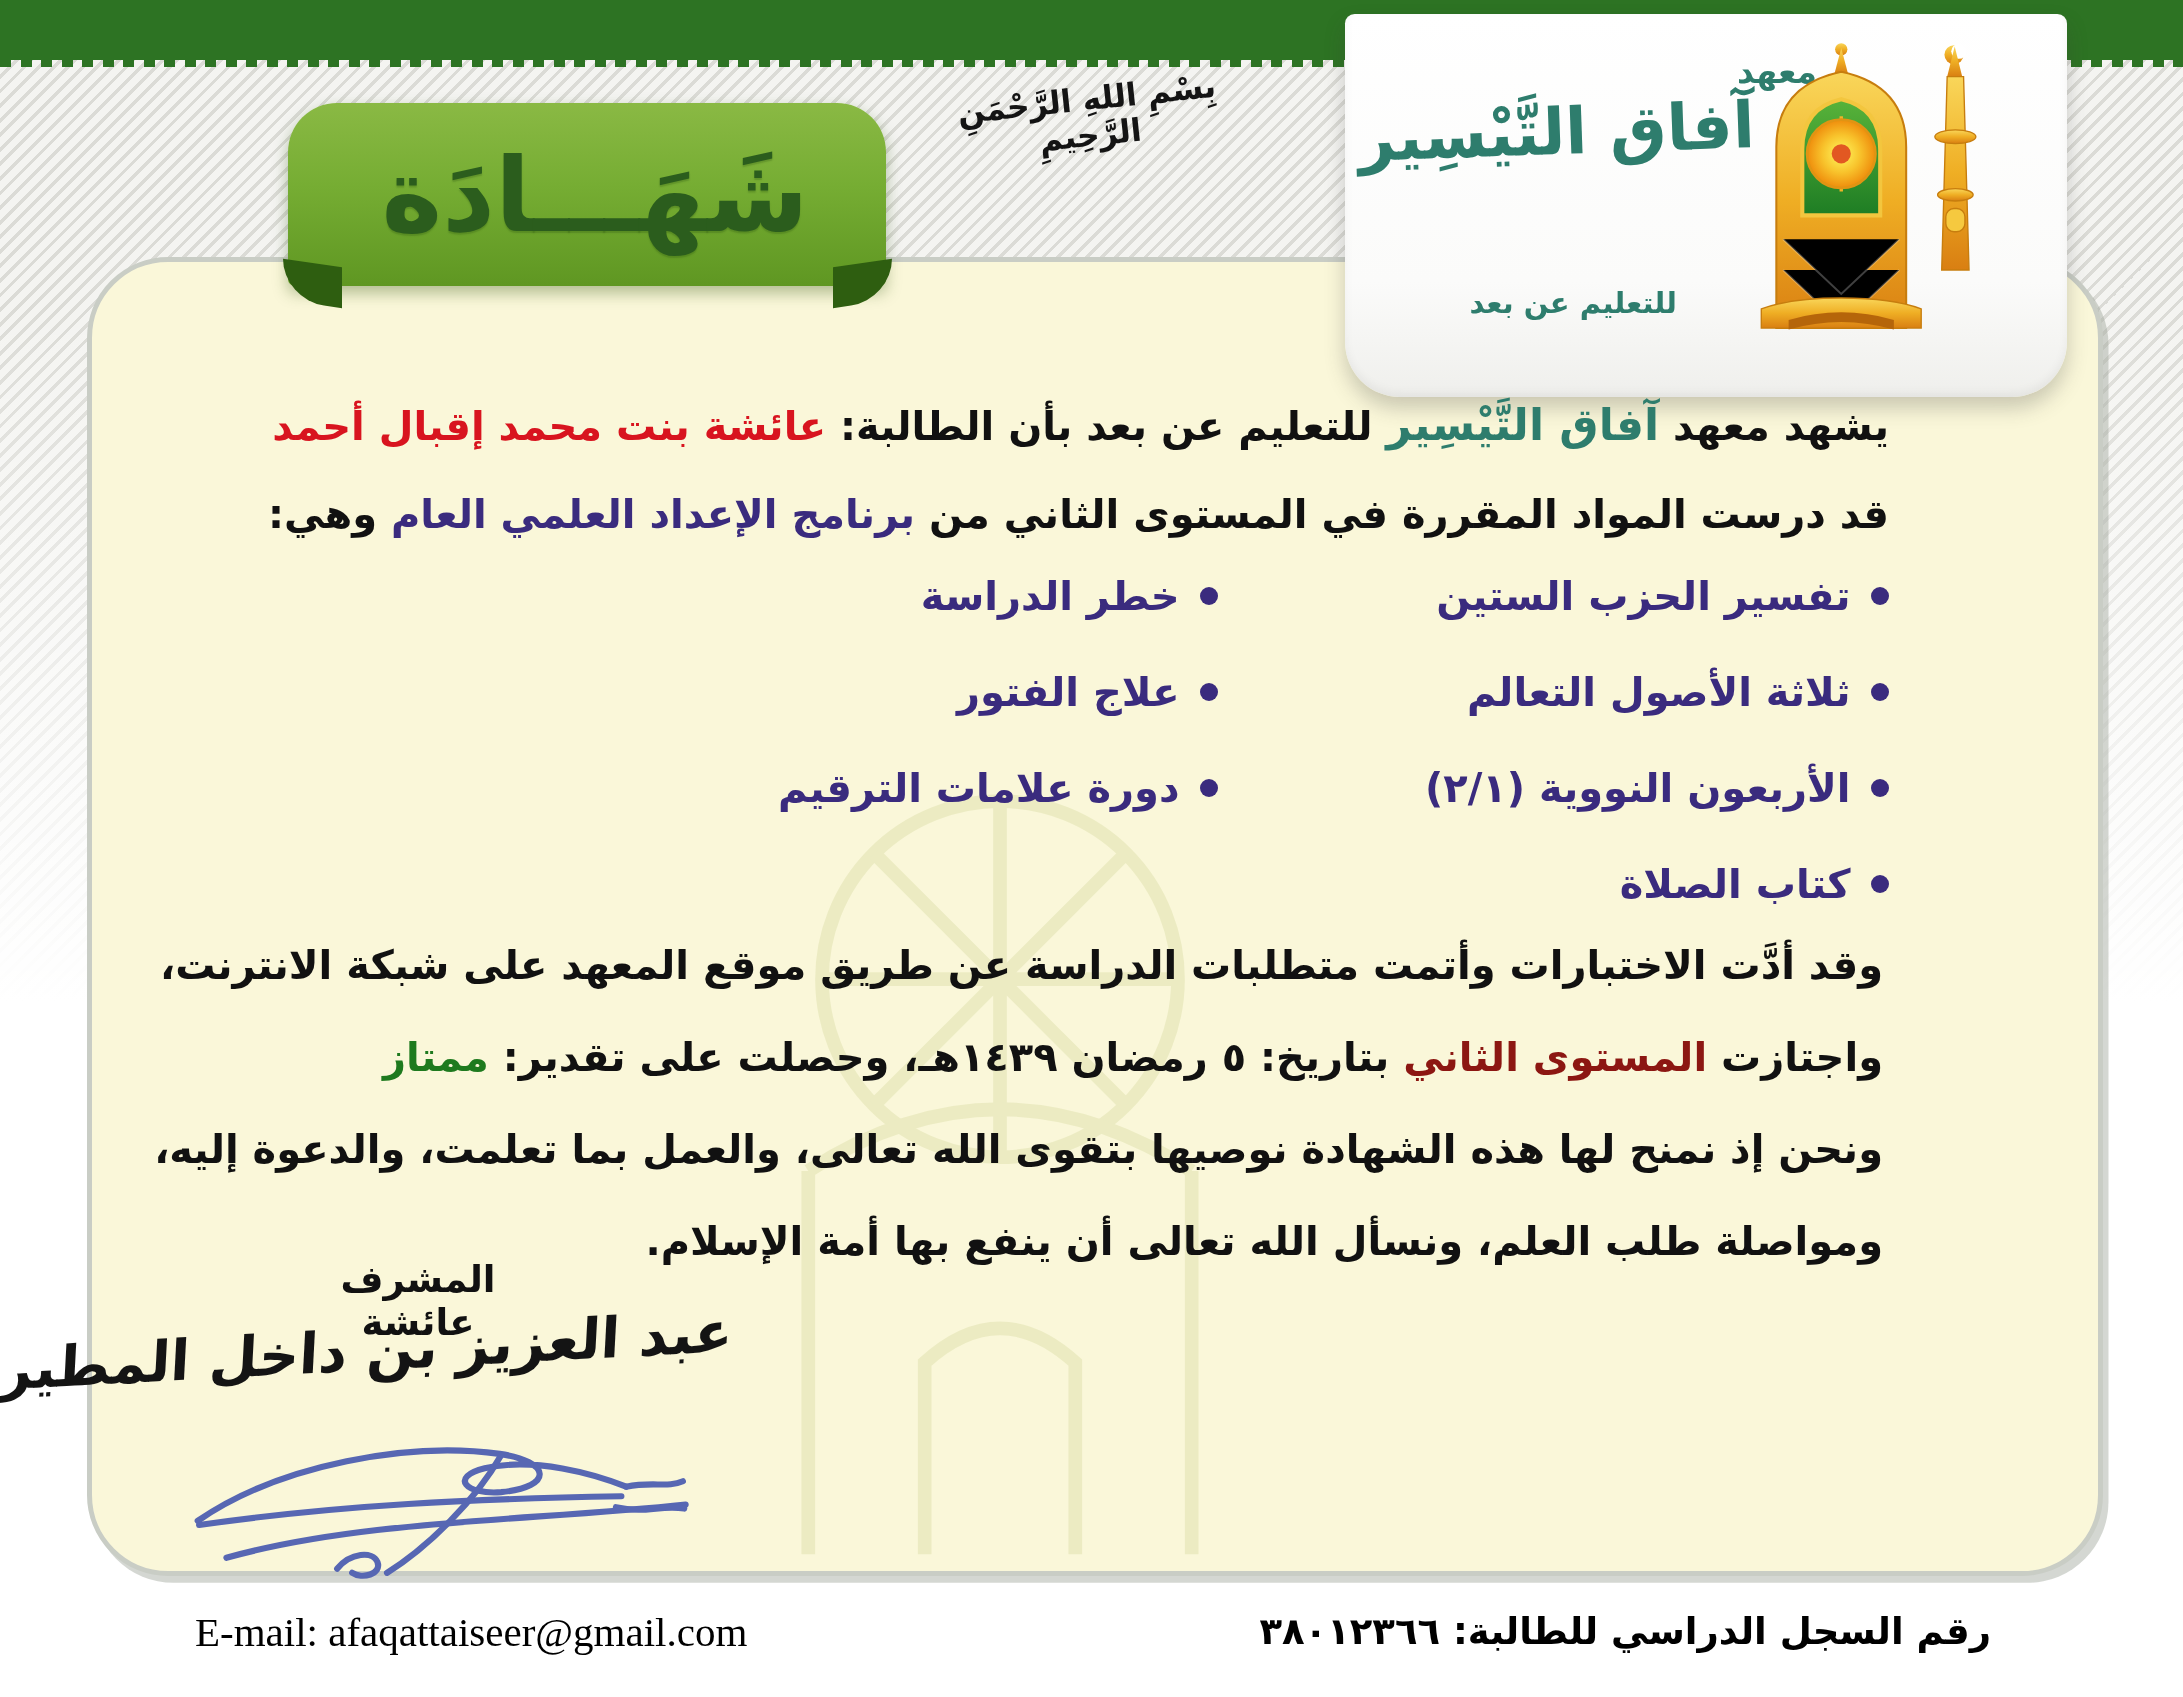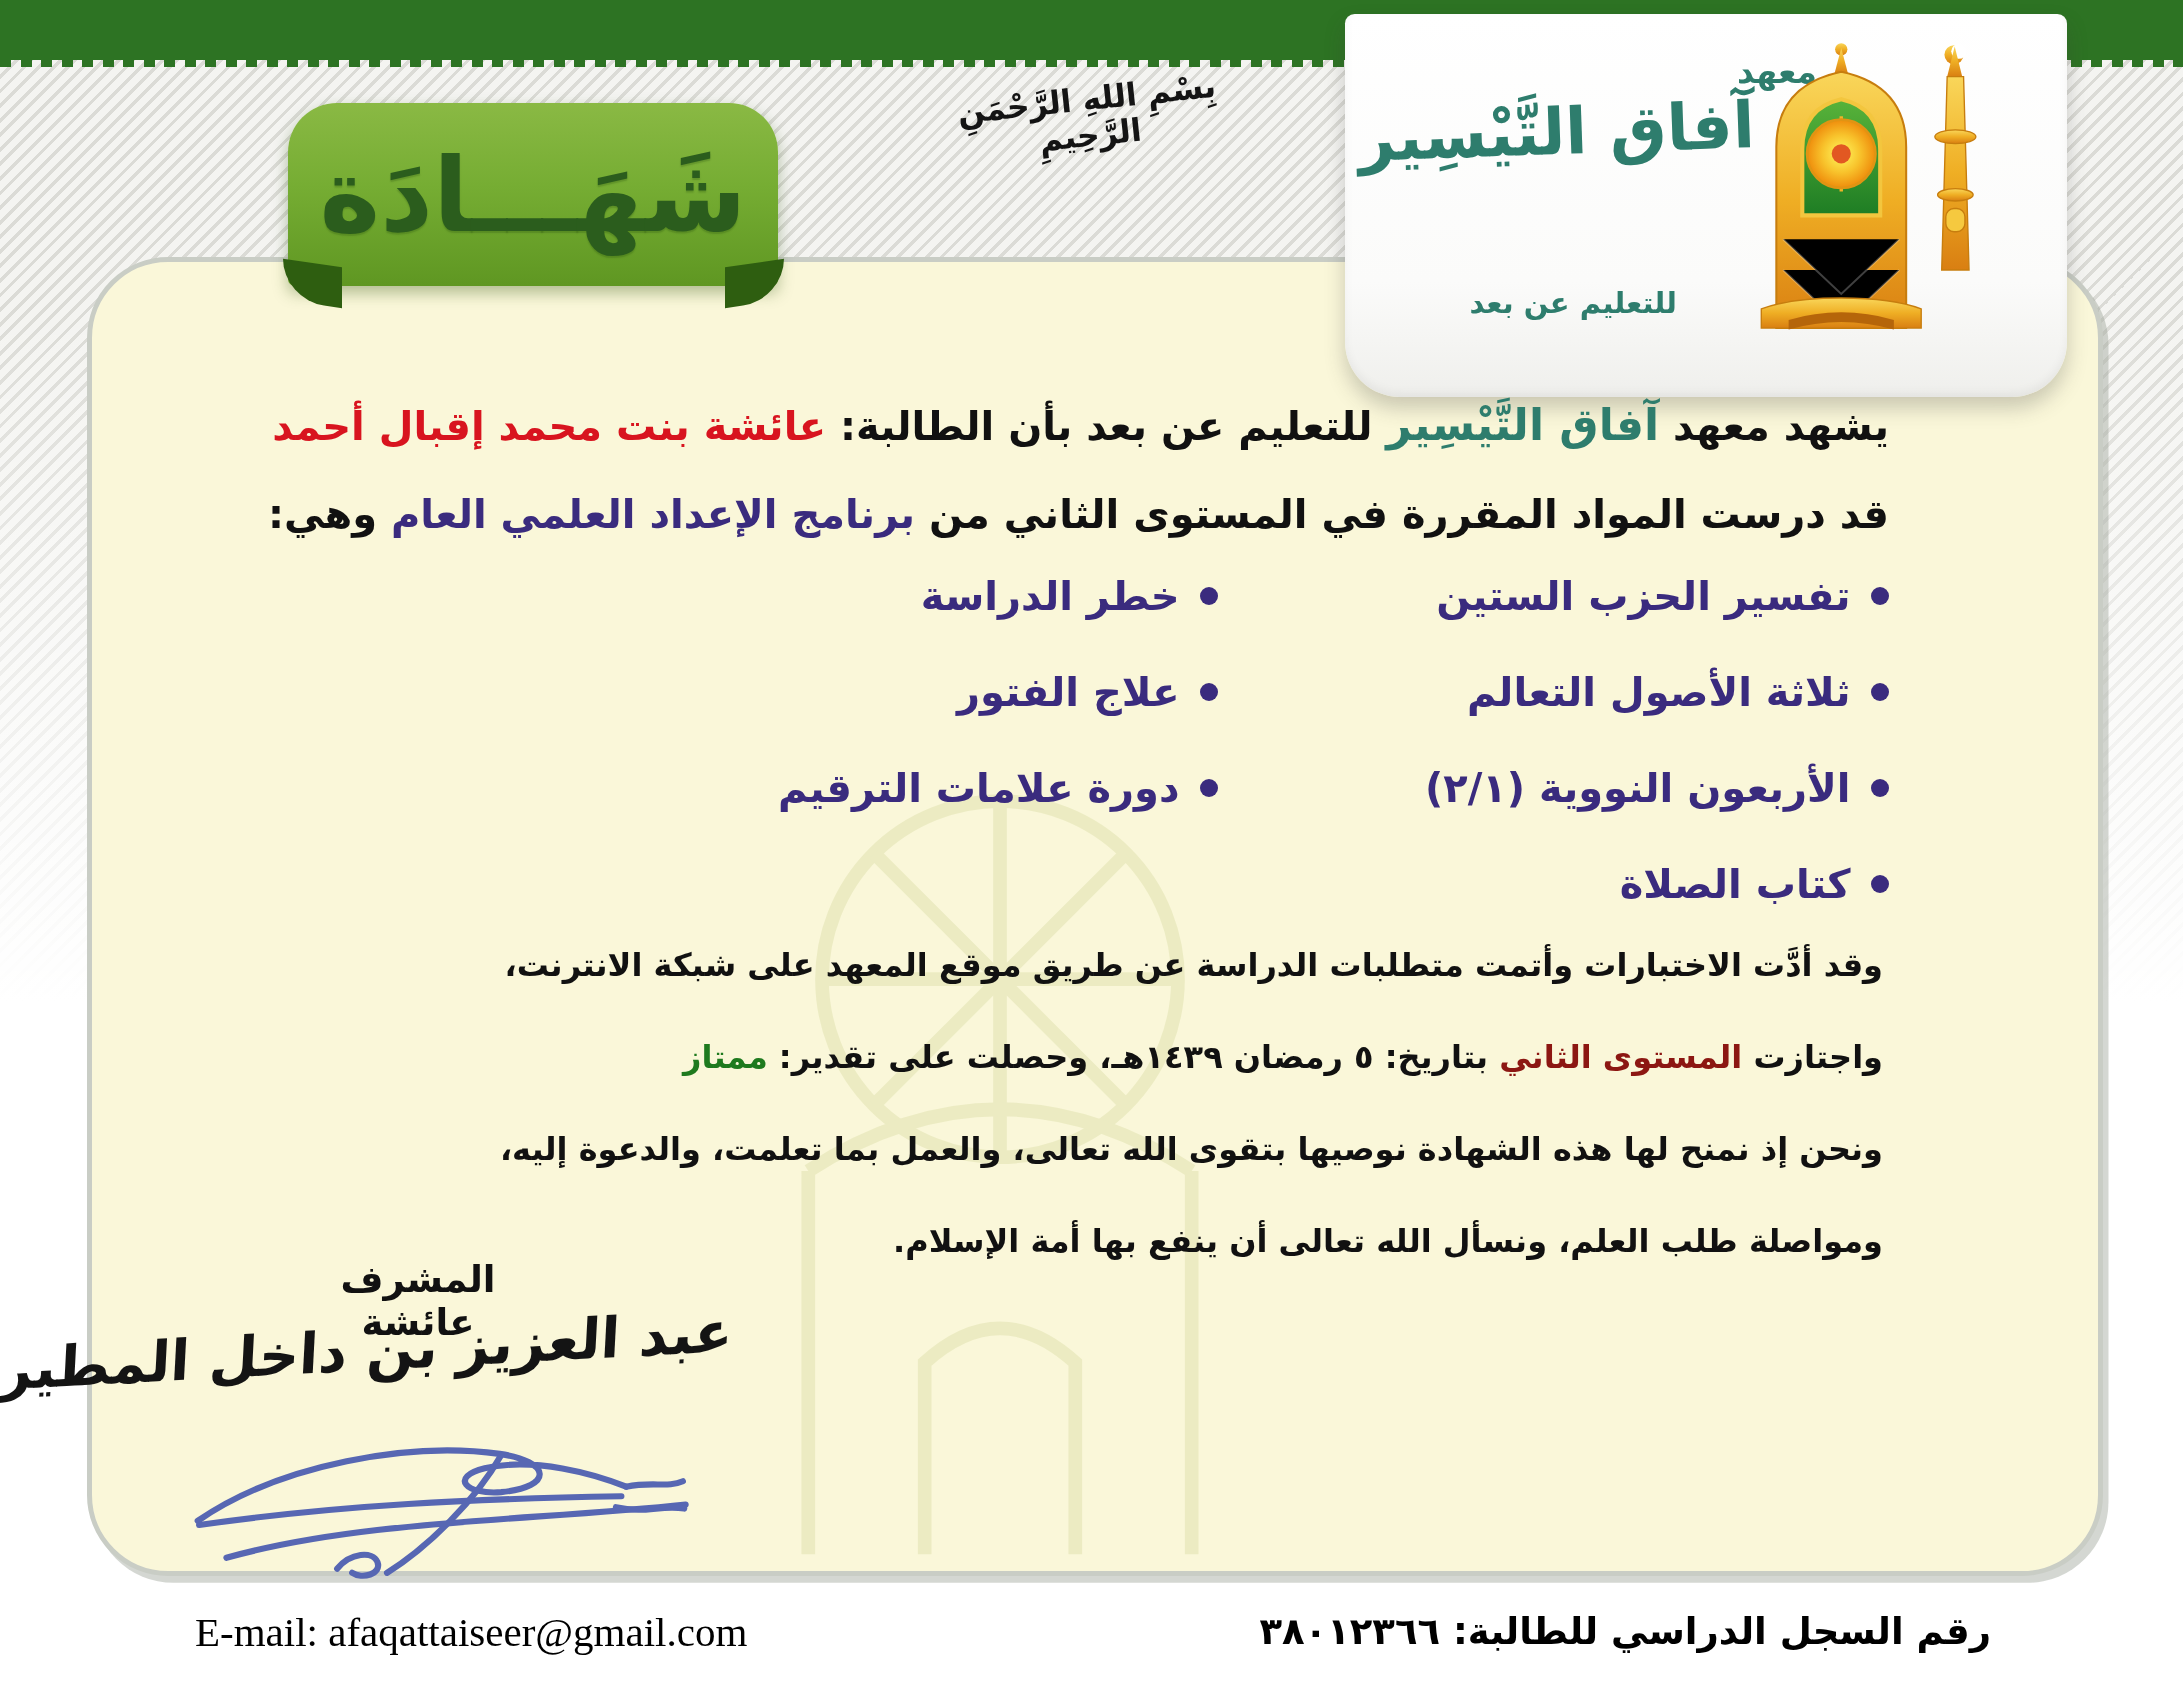--- a/index.html
+++ b/index.html
@@ -14,24 +14,24 @@
   .topbar{position:absolute;left:0;top:0;width:100%;height:60px;background:#2d7323;z-index:2;}
   .topbar-teeth{position:absolute;left:0;top:60px;width:100%;height:6.8px;z-index:2;
     background:repeating-linear-gradient(90deg,#2d7323 0 11px,rgba(45,115,35,0) 11px 20.5px);}
 
   
   .sheet{position:absolute;left:87px;top:257px;width:2006px;height:1309px;
     background:#faf7d9;border:5.5px solid #c9cdc5;border-radius:81px;
     box-shadow:5.5px 6.8px 0 rgba(160,166,155,.45);z-index:4;}
 
   
-  .title-tab{position:absolute;left:288px;top:103px;width:490px;height:183px;z-index:5;
+  .title-tab{position:absolute;left:288px;top:103px;width:582px;height:183px;z-index:5;
     background:linear-gradient(180deg,#8ab944 0%,#76ad33 45%,#5f9722 100%);
     border-radius:49px 49px 6.8px 6.8px;box-shadow:0 6.8px 15px rgba(40,80,10,.35);
-    display:flex;align-items:center;justify-content:center;}
+    display:flex;align-items:center;justify-content:center;padding-left:16px;}
   .title-tab .curl{position:absolute;bottom:-18px;width:59px;height:41px;background:#2e5e10;z-index:-1;}
   .title-tab .curl.l{left:-5.5px;border-radius:0 0 0 48px;transform:skewY(8deg);}
   .title-tab .curl.r{right:-5.5px;border-radius:0 0 48px 0;transform:skewY(-8deg);}
   .cert-title{font-size:103px;font-weight:bold;color:#2b5d1d;letter-spacing:2.7px;
     text-shadow:0 2.1px 1.4px rgba(30,70,10,.25);}
 
   
   .bismillah{position:absolute;left:931px;top:81px;width:315px;z-index:3;text-align:center;
     font-size:31.5px;font-weight:bold;color:#141414;transform:rotate(-6deg);}
 
@@ -59,21 +59,21 @@
   .studied .program{color:#3a2b7e;}
 
   .courses{position:absolute;left:301px;top:567px;width:1588px;z-index:7;direction:rtl;display:flex;}
   .col-r{width:671px;}
   .col-l{width:917px;}
   .course{display:flex;align-items:center;height:58px;margin-bottom:38px;
     font-size:40px;font-weight:bold;color:#3a2b7e;white-space:nowrap;}
   .course .dot{width:18px;height:18px;border-radius:50%;background:#3a2b7e;margin-left:20.5px;flex:0 0 auto;}
 
   .closing{position:absolute;left:281px;top:919px;width:1602px;z-index:7;
-    font-size:32px;line-height:92px;white-space:nowrap;}
+    font-size:40px;line-height:92px;white-space:nowrap;}
   .closing .level{color:#8c1712;}
   .closing .grade{color:#1e7a1e;}
 
   .sup-title{position:absolute;left:281px;top:1258px;width:274px;z-index:7;text-align:center;
     font-size:37px;font-weight:bold;color:#111;direction:rtl;}
   .sup-name{position:absolute;left:199px;top:1313px;width:534px;z-index:7;text-align:center;
     font-size:56px;font-weight:bold;color:#141414;direction:rtl;white-space:nowrap;
     transform:rotate(-3deg) skewX(-6deg);}
   .signature{position:absolute;left:178px;top:1417px;z-index:7;}
 

